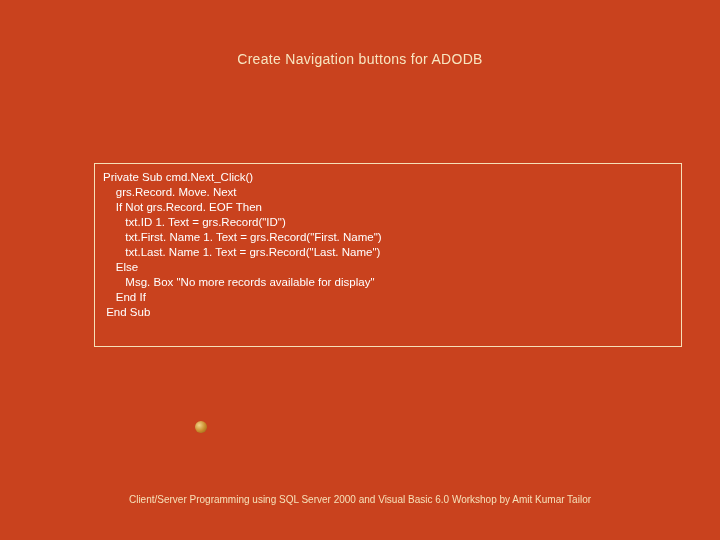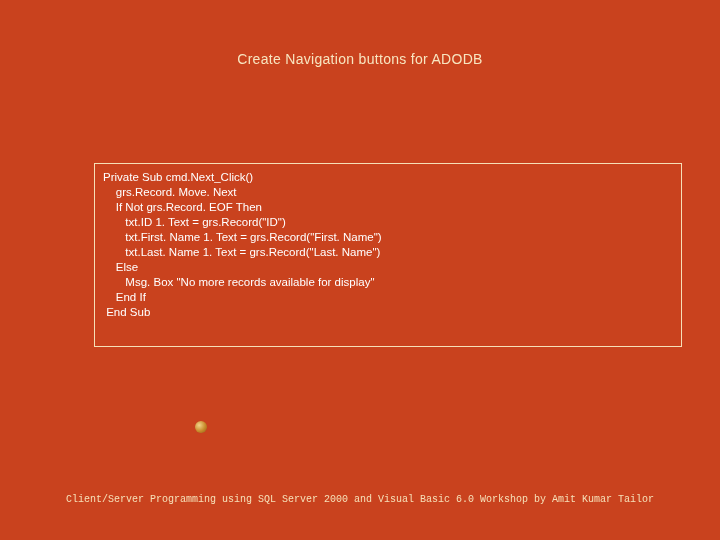--- a/index.html
+++ b/index.html
@@ -64,21 +64,21 @@
     color: #f6e0b8;
     font-family: "Trebuchet MS", Verdana, sans-serif;
     font-size: 12px;
   }
   .footer {
     position: absolute;
     bottom: 35px;
     width: 100%;
     text-align: center;
     color: #f6e0b8;
-    font-family: Liberation Mono, monospace;
+    font-family: Liberation Sans, sans-serif;
     font-size: 10px;
   }
 </style>
 </head>
 <body>
 
 <div class="title">Create Navigation buttons for ADODB</div>
 
 <div class="code-box">Private Sub cmd.Next_Click()
     grs.Record. Move. Next

